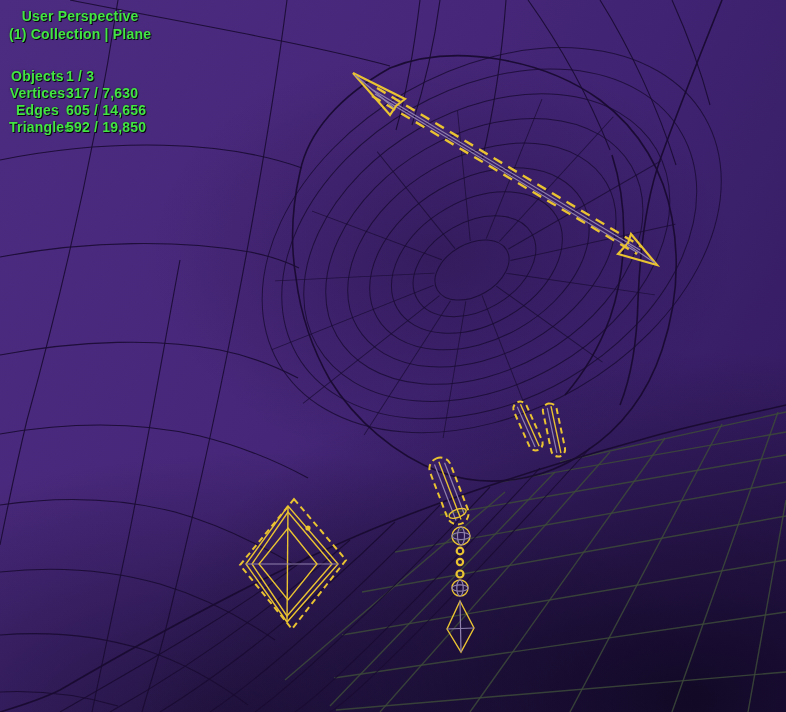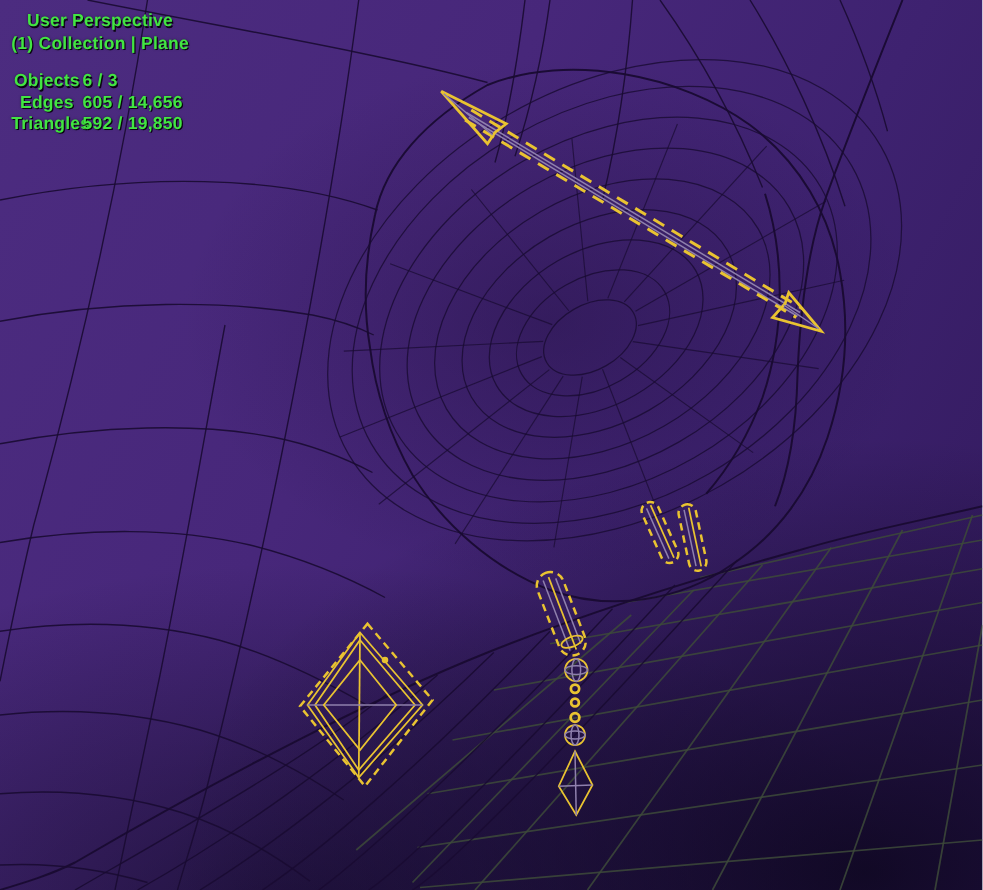--- a/index.html
+++ b/index.html
@@ -33,21 +33,21 @@
   .sel-inner{stroke:var(--color-selection_inner);fill:none;stroke-width:1.2;}
   .sel-fill{fill:var(--color-selection);stroke:none;}
   .hud{
     position:absolute;top:8px;left:9px;
     font-family:Liberation Sans, sans-serif;font-size:14px;font-weight:700;
     color:var(--color-hud_text);
     text-shadow:1px 1px 0 rgba(0,0,0,.85), 0 0 2px rgba(0,0,0,.5);
     line-height:17px;letter-spacing:.2px;user-select:none;text-align:center;
   }
   .hud .view-line{margin-bottom:1px;}
-  .hud .context-line{margin-bottom:13px;}
+  .hud .context-line{margin-bottom:25px;}
   .stat-row{display:flex;}
   .stat-label{width:57px;}
   .stat-value{white-space:pre;}
 </style>
 </head>
 <body>
 
 <div class="viewport">
 
   <svg width="786" height="712" viewBox="0 0 786 712">
@@ -194,21 +194,25 @@
       </g>
     </g>
   </svg>
 
   <div class="hud">
     <div class="view-line">User Perspective</div>
     <div class="context-line">(1) Collection | Plane</div>
     <div class="stats">
       <div class="stat-row">
         <span class="stat-label">Objects</span>
-        <span class="stat-value">6 / 3</span>
+        <span class="stat-value">1 / 3</span>
+      </div>
+      <div class="stat-row">
+        <span class="stat-label">Vertices</span>
+        <span class="stat-value">317 / 7,630</span>
       </div>
       <div class="stat-row">
         <span class="stat-label">Edges</span>
         <span class="stat-value">605 / 14,656</span>
       </div>
       <div class="stat-row">
         <span class="stat-label">Triangles</span>
         <span class="stat-value">592 / 19,850</span>
       </div>
     </div>

